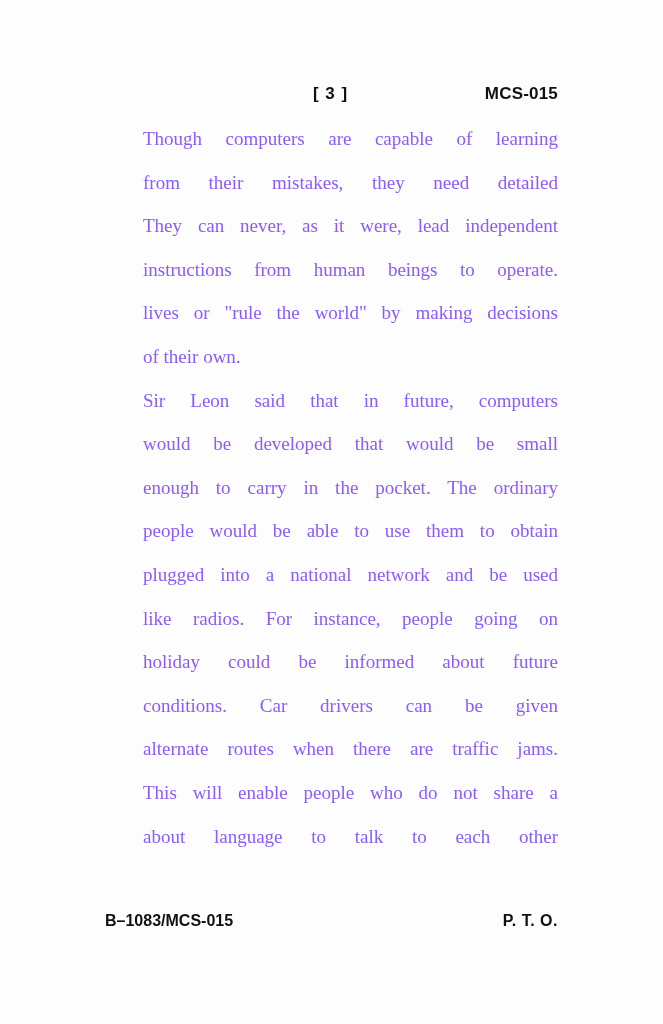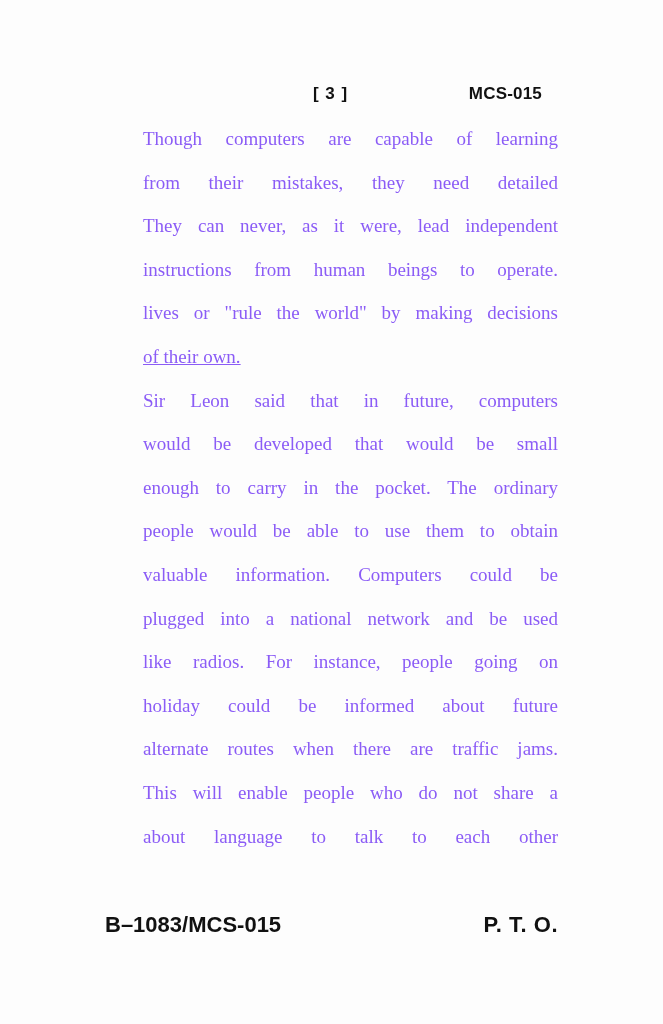--- a/index.html
+++ b/index.html
@@ -26,21 +26,21 @@
   }
   .page-number {
     position: absolute;
     left: 0;
     right: 40px;
     text-align: center;
     letter-spacing: 1px;
   }
   .course-code {
     position: absolute;
-    right: 16px;
+    right: 0;
     text-align: left;
     letter-spacing: 0.2px;
   }
   .document-body {
     position: absolute;
     top: 117px;
     left: 143px;
     width: 415px;
   }
   .text-line {
@@ -48,31 +48,30 @@
     line-height: 43.6px;
     height: 43.6px;
     white-space: normal;
     text-align: justify;
     text-align-last: justify;
     color: #8b5cf6;
   }
   .text-line.last-line {
     text-align: center;
     text-align-last: left;
-    text-decoration: underline;
   }
   .page-footer {
     position: absolute;
     top: 912px;
     left: 105px;
     width: 453px;
     height: 26px;
     font-family: "Liberation Sans", "DejaVu Sans", sans-serif;
     font-weight: bold;
-    font-size: 22px;
+    font-size: 16px;
     color: #111111;
   }
   .footer-left  { position: absolute; left: 0; }
   .footer-right { position: absolute; right: 0; letter-spacing: 0.5px; }
 </style>
 </head>
 <body>
 
 <div class="page">
 
@@ -90,24 +89,24 @@
       <div class="text-line">instructions from human beings to operate.</div>
       <div class="text-line">lives or "rule the world" by making decisions</div>
       <div class="text-line last-line">of their own.</div>
     </div>
 
     <div>
       <div class="text-line">Sir Leon said that in future, computers</div>
       <div class="text-line">would be developed that would be small</div>
       <div class="text-line">enough to carry in the pocket. The ordinary</div>
       <div class="text-line">people would be able to use them to obtain</div>
-      <div class="text-line">valuable information.  Computers could be</div>
       <div class="text-line">plugged into a national network and be used</div>
       <div class="text-line">like radios. For instance, people going on</div>
       <div class="text-line">holiday could be informed about future</div>
+      <div class="text-line">conditions. Car drivers can be given</div>
       <div class="text-line">alternate routes when there are traffic jams.</div>
       <div class="text-line">This will enable people who do not share a</div>
       <div class="text-line">about language to talk to each other</div>
     </div>
 
   </div>
 
   <div class="page-footer">
     <div class="footer-left">B–1083/MCS-015</div>
     <div class="footer-right">P. T. O.</div>

